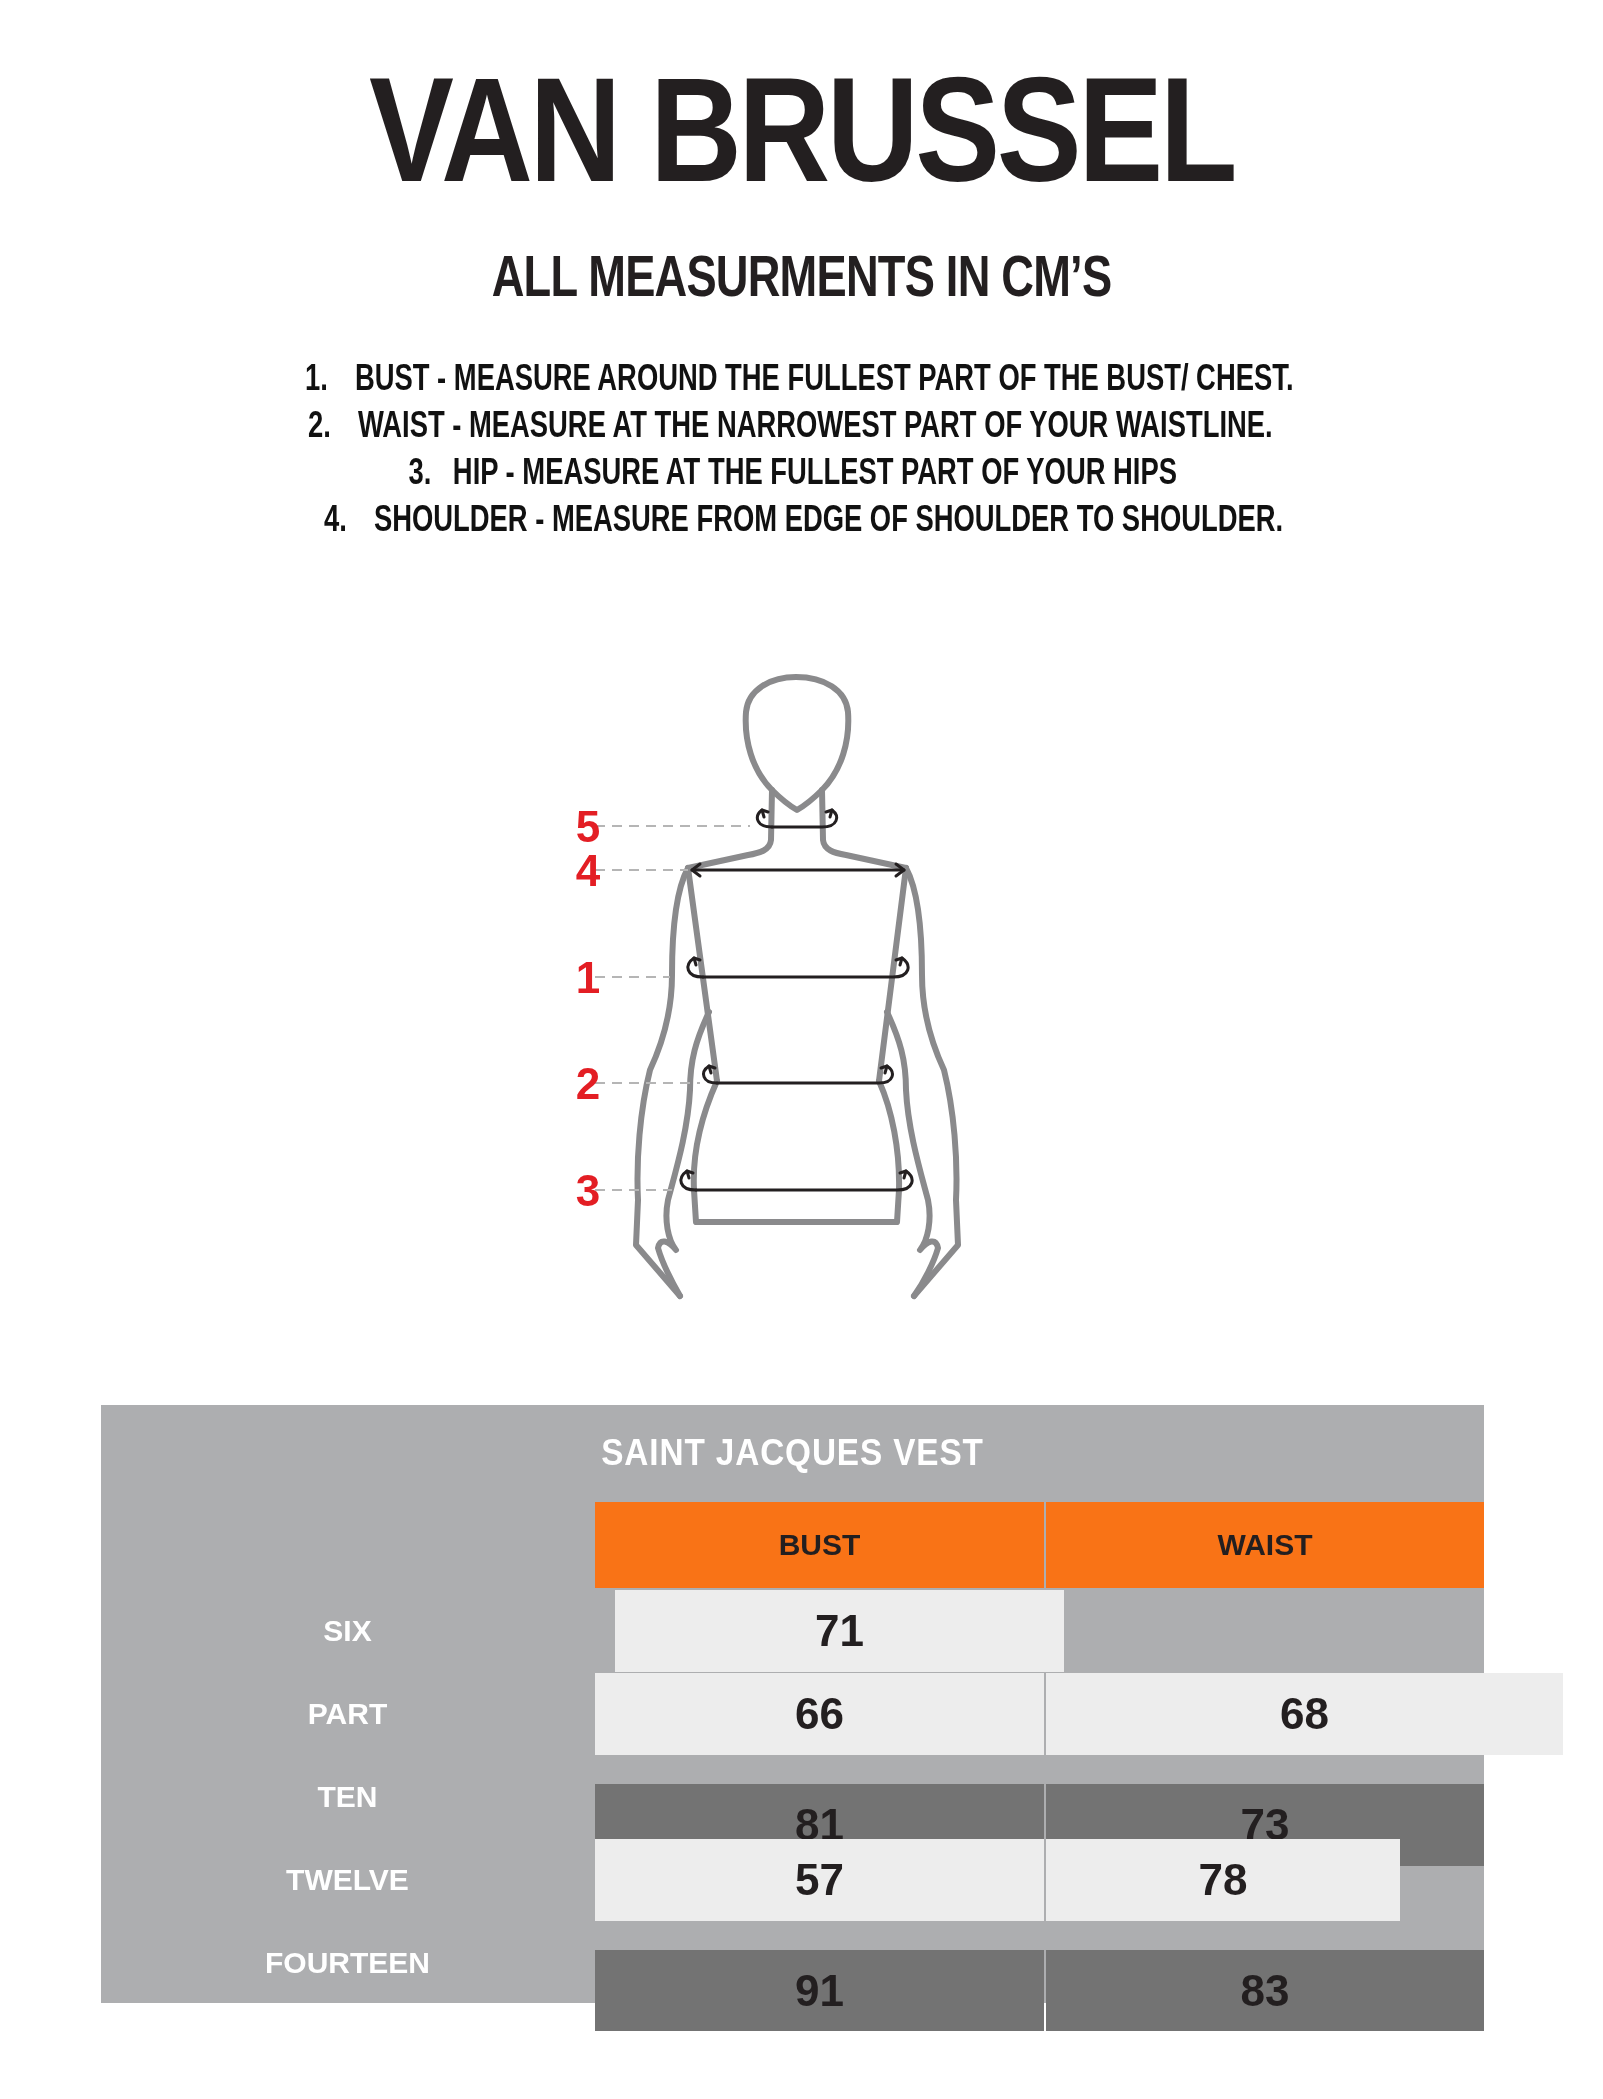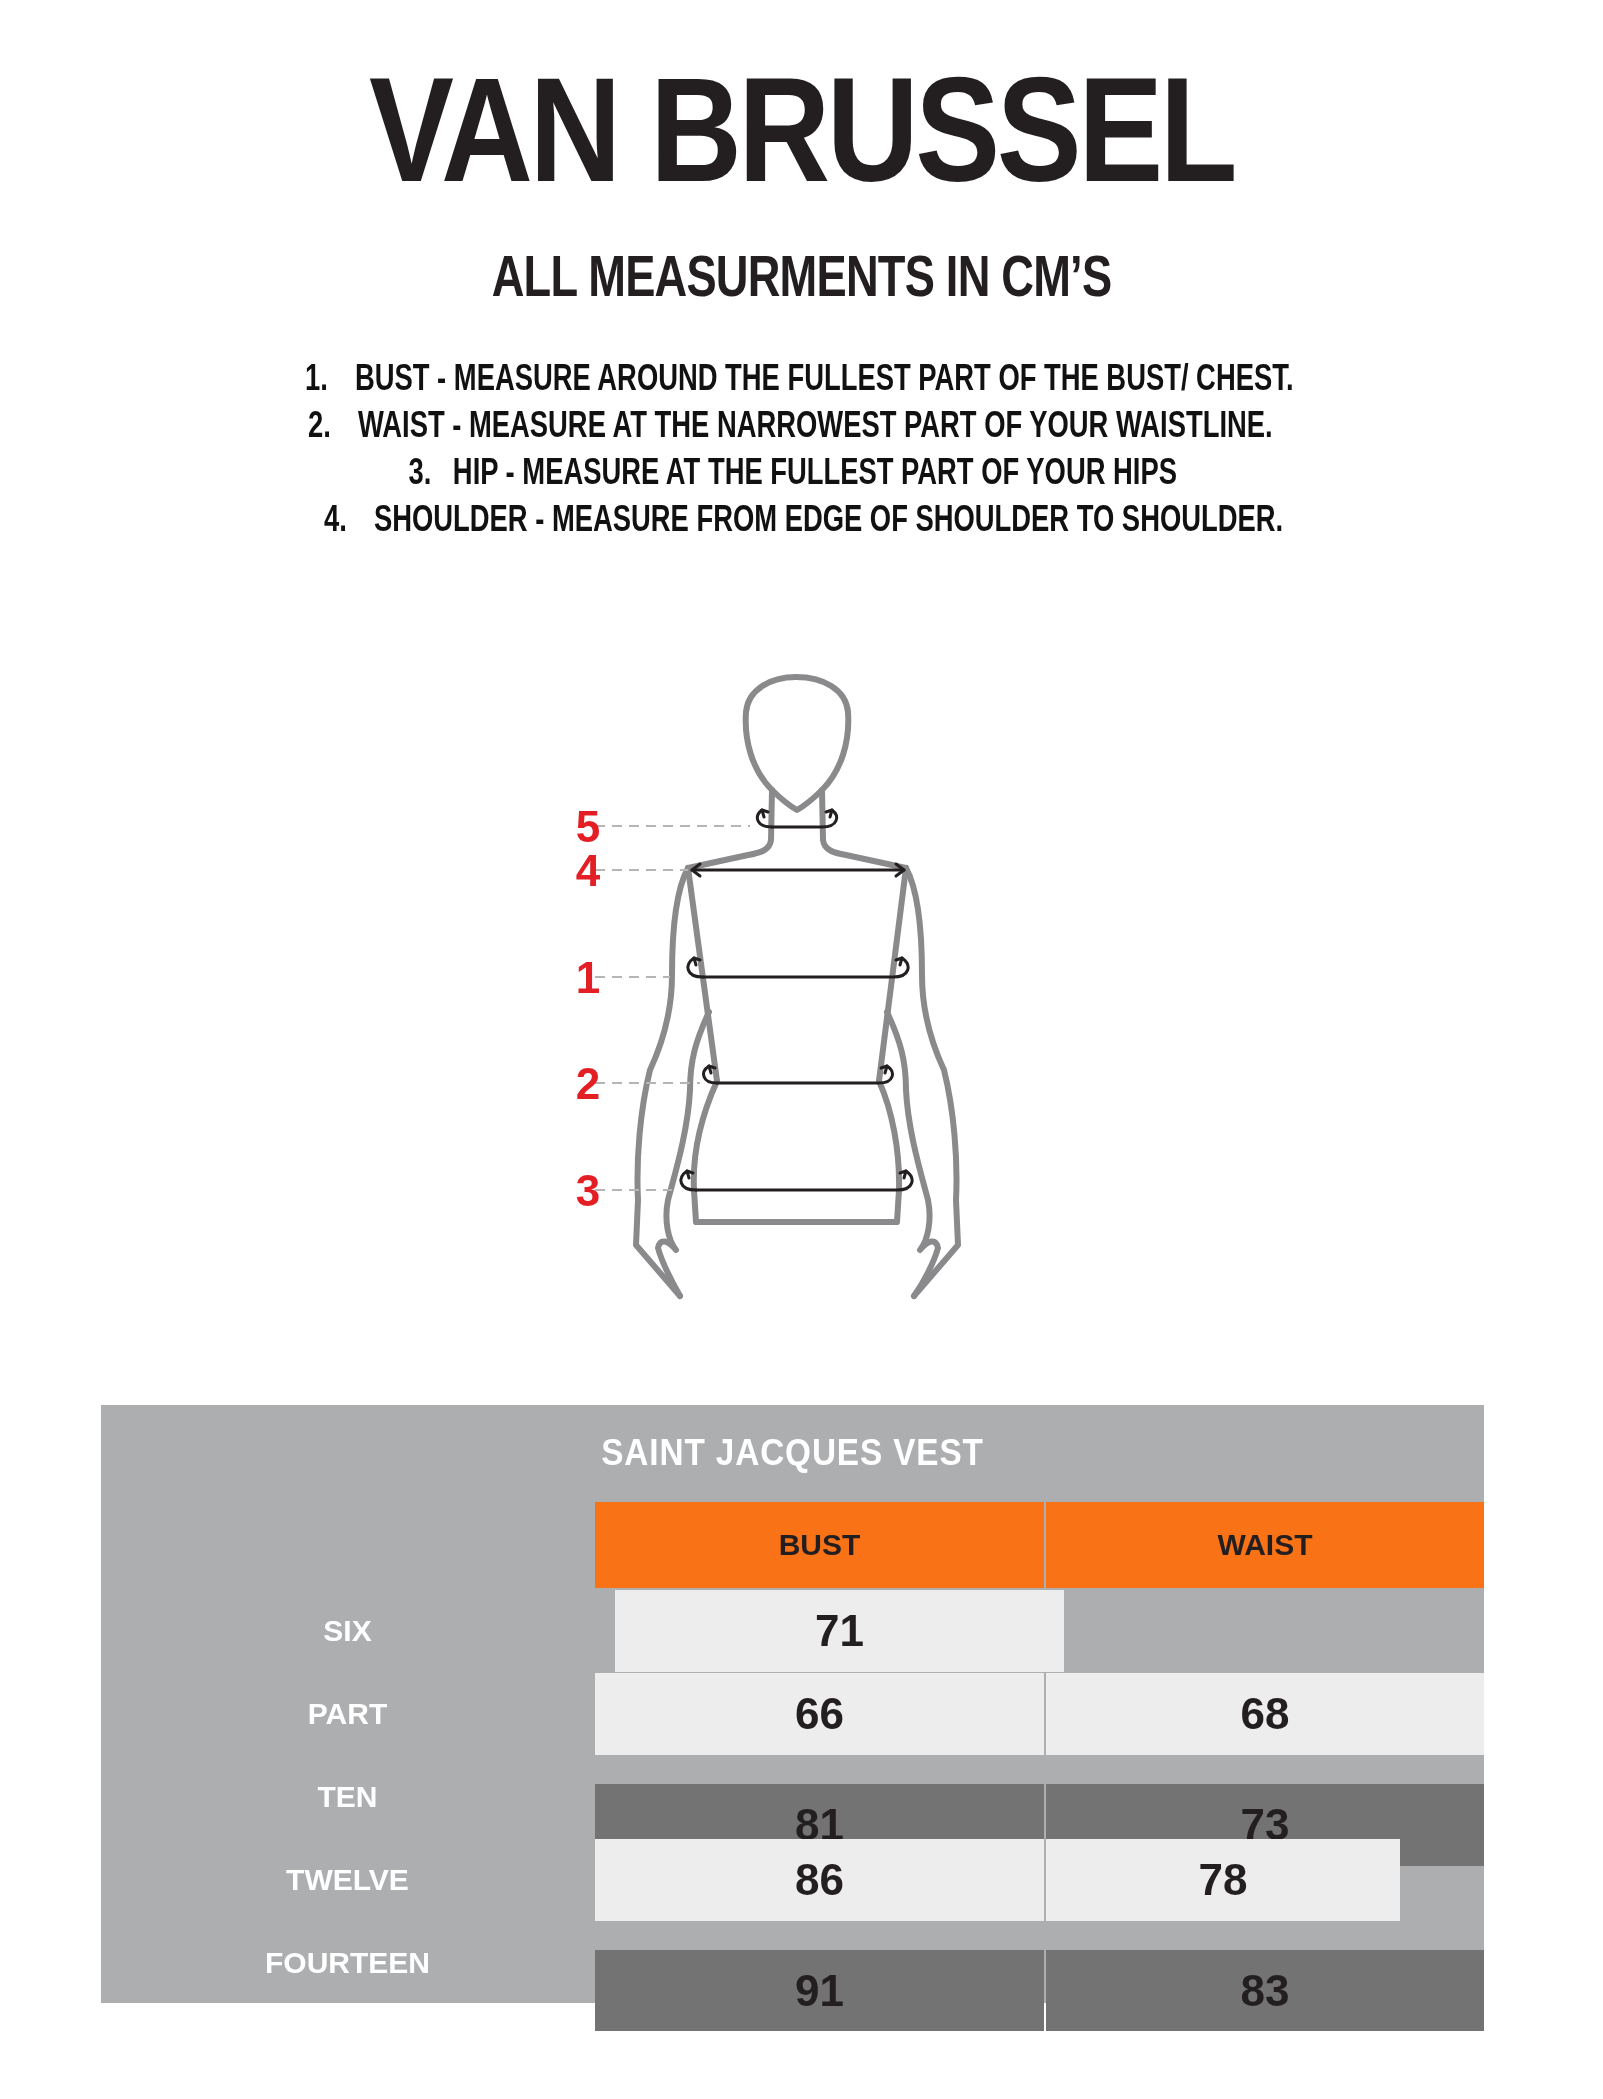--- a/index.html
+++ b/index.html
@@ -128,30 +128,30 @@
     <div class="t-cell t-hcell" style="left:451px; width:438px;">WAIST</div>
   </div>
 
   <div class="t-row light" style="top:185px;">
     <div class="t-cell t-rowlabel">SIX</div>
     <div class="t-cell t-val" style="left:494px; width:449px;margin-left:20px;">71</div>
   </div>
   <div class="t-row light" style="top:268px;">
     <div class="t-cell t-rowlabel">PART</div>
     <div class="t-cell t-val" style="left:494px; width:449px;">66</div>
-    <div class="t-cell t-val" style="left:945px; width:438px;">68</div>
+    <div class="t-cell t-val" style="left:945px; width:517px;">68</div>
   </div>
   <div class="t-row dark" style="top:351px;">
     <div class="t-cell t-rowlabel">TEN</div>
     <div class="t-cell t-val" style="left:494px; width:449px;">81</div>
     <div class="t-cell t-val" style="left:945px; width:438px;">73</div>
   </div>
   <div class="t-row light" style="top:434px;">
     <div class="t-cell t-rowlabel">TWELVE</div>
-    <div class="t-cell t-val" style="left:494px; width:449px;">86</div>
+    <div class="t-cell t-val" style="left:494px; width:449px;">57</div>
     <div class="t-cell t-val" style="left:945px; width:354px;">78</div>
   </div>
   <div class="t-row dark" style="top:517px; height:81px;">
     <div class="t-cell t-rowlabel" style="height:81px;">FOURTEEN</div>
     <div class="t-cell t-val" style="left:494px; width:449px; height:81px;">91</div>
     <div class="t-cell t-val" style="left:945px; width:438px; height:81px;">83</div>
   </div>
 </div>
 
 </body></html>

